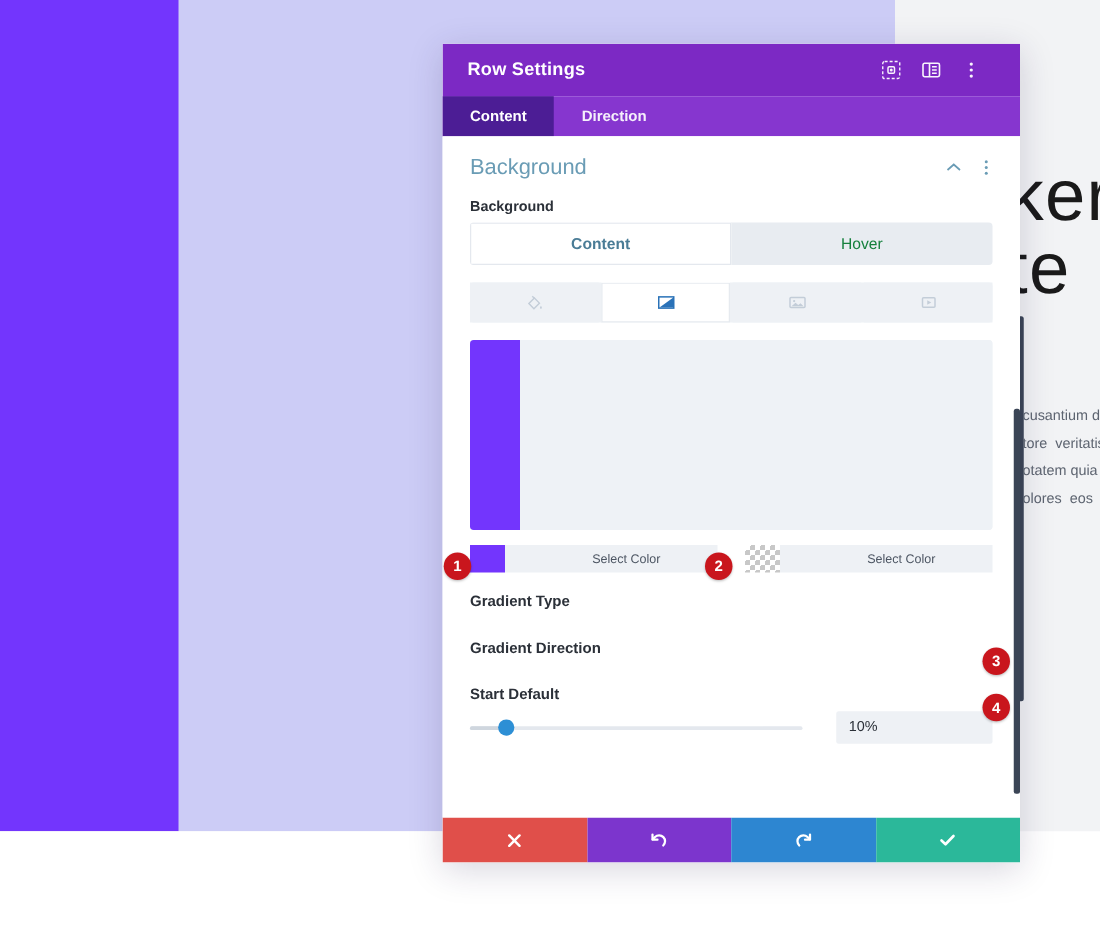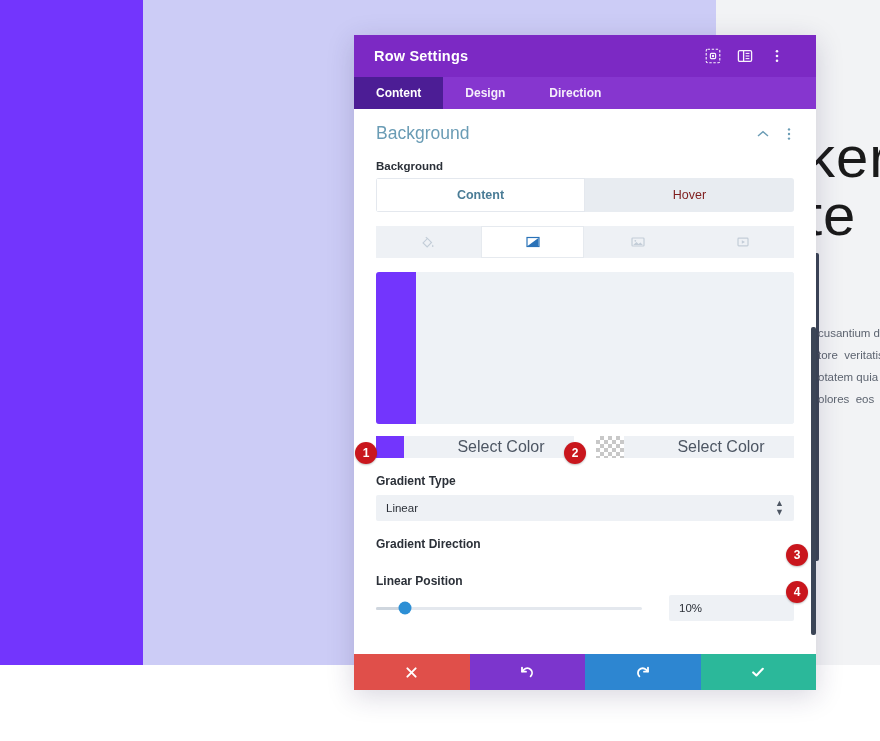--- a/index.html
+++ b/index.html
@@ -91,21 +91,21 @@
   .field-label {
     padding: 14px 22px 6px 22px; font-size: 11.5px; font-weight: bold; color: #2b3038;
   }
   .seg-wrap { padding: 0 22px; }
   .seg {
     display: flex; height: 34px; border-radius: 3px; overflow: hidden;
     background: #e8ecf1;
   }
   .seg-item {
     flex: 1; display: flex; align-items: center; justify-content: center;
-    font-size: 12.5px; cursor: pointer; color: #7f1d1d;
+    font-size: 12.5px; cursor: pointer; color: #15803d;
   }
   .seg-item.active {
     background: #ffffff; color: #4a7c96; font-weight: bold;
     box-shadow: 0 0 0 1px #e4e8ee inset;
   }
 
   .icon-row-wrap { padding: 14px 22px 0 22px; }
   .icon-row {
     display: flex; height: 32px; gap: 2px; background: #eef1f5; border-radius: 3px;
   }
@@ -136,21 +136,21 @@
   .swatch.alpha {
     background-image:
       linear-gradient(45deg,#c8c8c8 25%,transparent 25%,transparent 75%,#c8c8c8 75%),
       linear-gradient(45deg,#c8c8c8 25%,transparent 25%,transparent 75%,#c8c8c8 75%);
     background-size: 8px 8px;
     background-position: 0 0, 4px 4px;
     background-color: #ffffff;
   }
   .select-color {
     flex: 1; background: #eef1f5; display: flex; align-items: center;
-    justify-content: center; font-size: 16px; color: #4d5663; cursor: pointer; padding-left: 24px;
+    justify-content: center; font-size: 10px; color: #4d5663; cursor: pointer; padding-left: 24px;
   }
   .gap-col { width: 22px; flex: 0 0 auto; }
 
   .group { padding: 16px 22px 0 22px; }
   .group-label { font-size: 12px; font-weight: bold; color: #2b3038; margin-bottom: 7px; }
 
   .select-box {
     height: 26px; background: #eef1f5; border-radius: 2px;
     display: flex; align-items: center; padding: 0 10px;
     font-size: 11.5px; color: #2b3038; cursor: pointer;
@@ -247,21 +247,20 @@
             <circle cx="2" cy="3.2" r="1.3" fill="#ffffff"></circle>
             <circle cx="2" cy="8" r="1.3" fill="#ffffff"></circle>
             <circle cx="2" cy="12.8" r="1.3" fill="#ffffff"></circle>
           </svg>
         </div>
       </div>
     </div>
 
     <div class="modal-tabs">
       <div class="tab active">Content</div>
-      <div class="tab">Design</div>
       <div class="tab">Direction</div>
     </div>
 
     <div class="modal-body">
 
       <div class="section-head">
         <div class="section-title">Background</div>
         <div class="section-head-icons">
           <div class="sec-icon">
             <svg width="12" height="8" viewBox="0 0 12 8">
@@ -336,33 +335,29 @@
           <div class="gap-col"></div>
           <div class="color-field">
             <div class="swatch alpha"></div>
             <div class="select-color">Select Color</div>
           </div>
         </div>
       </div>
 
       <div class="group">
         <div class="group-label">Gradient Type</div>
-        <div class="select-box">
-          <span class="val">Linear</span>
-          <span class="arrows">▲<br>▼</span>
-        </div>
       </div>
 
       <div class="group" style="position:relative;">
         <div class="group-label">Gradient Direction</div>
         <div class="badge" style="right:8px;top:23px;">3</div>
       </div>
 
       <div class="group" style="position:relative;">
-        <div class="group-label">Linear Position</div>
+        <div class="group-label">Start Default</div>
         <div class="badge" style="right:8px;top:23px;">4</div>
         <div class="slider-row">
           <div class="slider-track-wrap">
             <div class="slider-track">
               <div class="slider-fill" style="width:11%;"></div>
               <div class="slider-knob" style="left:11%;"></div>
             </div>
           </div>
           <div class="slider-spacer"></div>
           <div class="num-input">10%</div>

